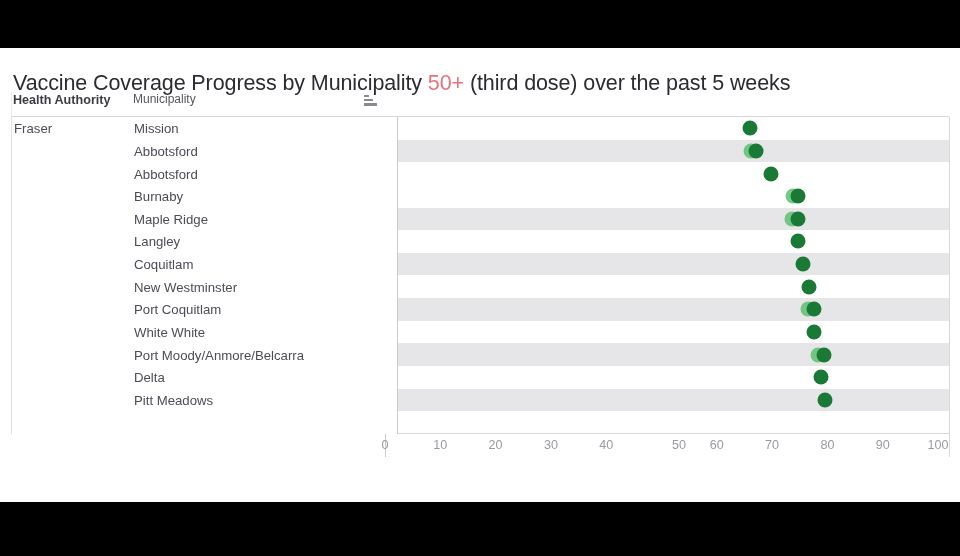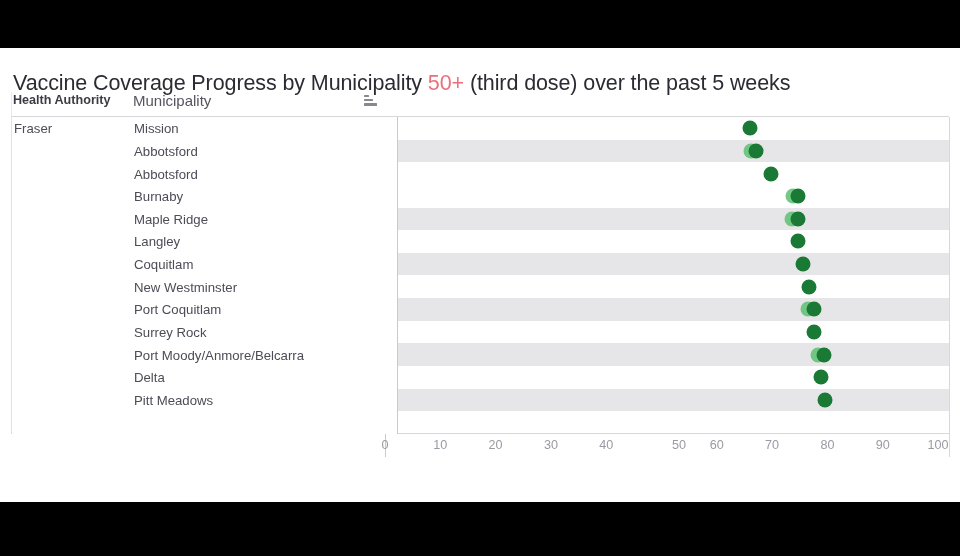--- a/index.html
+++ b/index.html
@@ -47,21 +47,21 @@
   #col-headers {
     position: absolute;
     left: 0;
     top: 44px;
     width: 912px;
     height: 22px;
     padding-left: 12px;
   }
   .col-head {
     position: absolute;
-    font-size: 15px;
+    font-size: 12px;
     color: #4a4a55;
     white-space: nowrap;
   }
   #head-ha { left: 13px; top: 1px; font-weight: 700; color: #3c3c46; font-size: 12.6px; }
   #head-muni { left: 133px; top: 0px; font-weight: 400; color: #55555f; }
   #sort-icon {
     position: absolute;
     left: 364px;
     top: 3px;
     width: 15px;
@@ -260,21 +260,21 @@
           <div class="row">
             <div class="muni-label">New Westminster</div>
             <div class="dot" style="left: 796.985px; width: 15px; height: 15px; background: rgb(26, 122, 53); z-index: 6;"></div>
           </div>
           <div class="row alt">
             <div class="muni-label">Port Coquitlam</div>
             <div class="dot" style="left: 795.879px; width: 15px; height: 15px; background: rgb(92, 191, 114); opacity: 0.85; z-index: 5;"></div>
             <div class="dot" style="left: 801.962px; width: 15px; height: 15px; background: rgb(26, 122, 53); z-index: 6;"></div>
           </div>
           <div class="row">
-            <div class="muni-label">Surrey Rock</div>
+            <div class="muni-label">White White</div>
             <div class="dot" style="left: 801.962px; width: 15px; height: 15px; background: rgb(26, 122, 53); z-index: 6;"></div>
           </div>
           <div class="row alt">
             <div class="muni-label">Port Moody/Anmore/Belcarra</div>
             <div class="dot" style="left: 805.833px; width: 15px; height: 15px; background: rgb(92, 191, 114); opacity: 0.85; z-index: 5;"></div>
             <div class="dot" style="left: 811.916px; width: 15px; height: 15px; background: rgb(26, 122, 53); z-index: 6;"></div>
           </div>
           <div class="row">
             <div class="muni-label">Delta</div>
             <div class="dot" style="left: 808.598px; width: 15px; height: 15px; background: rgb(26, 122, 53); z-index: 6;"></div>

